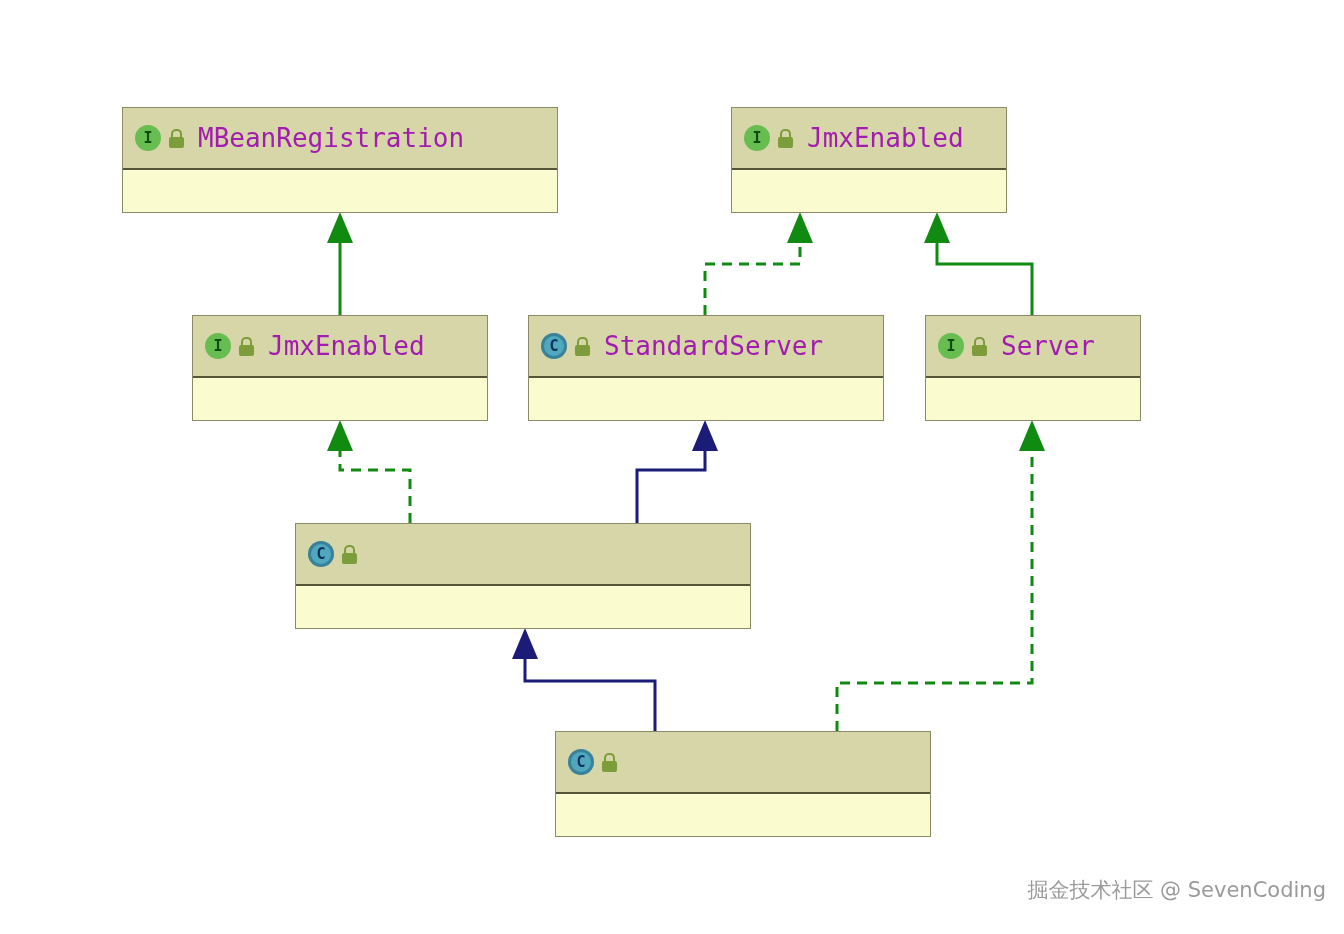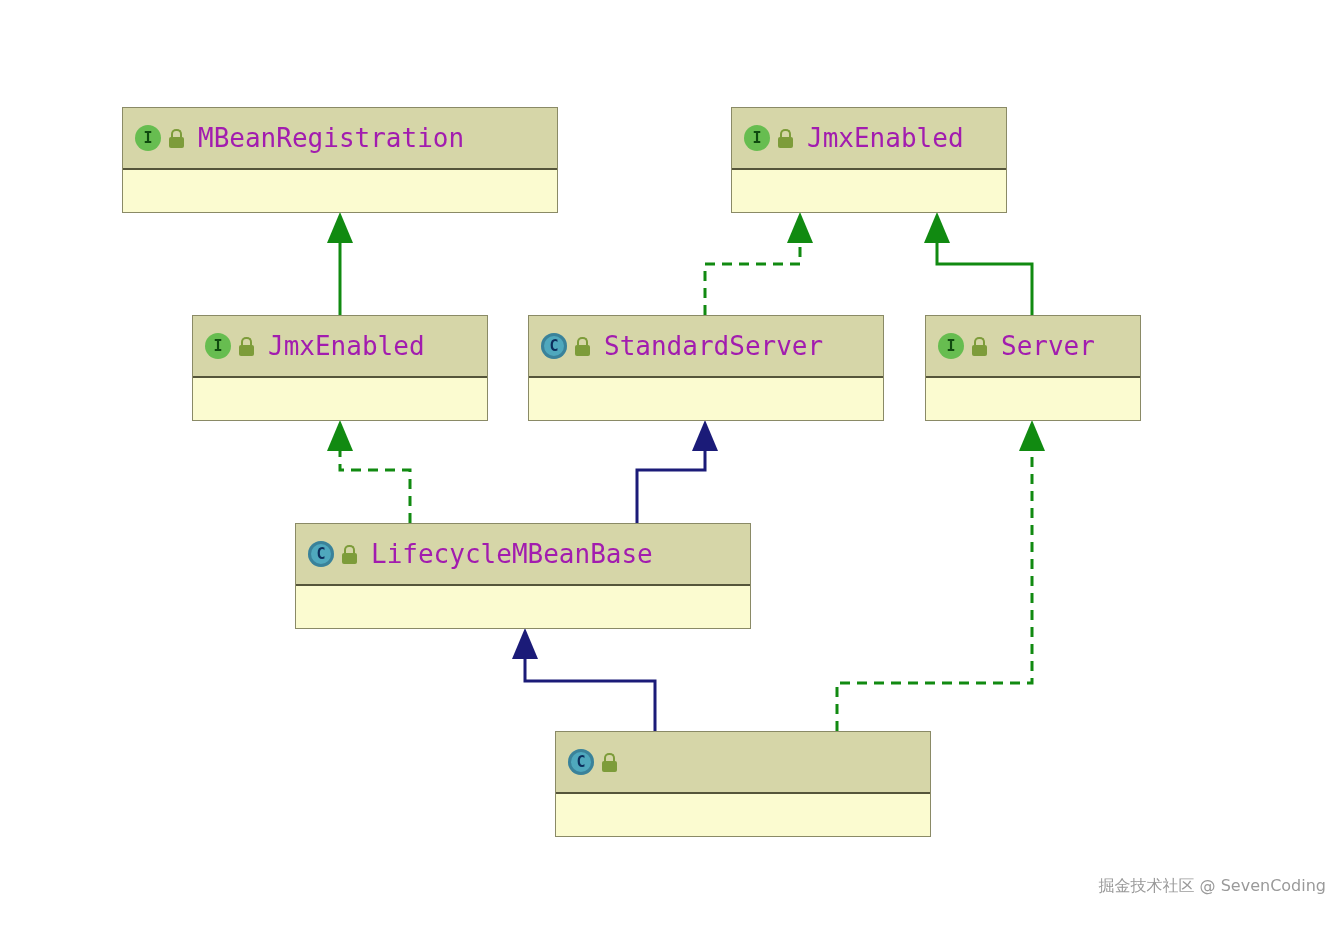--- a/index.html
+++ b/index.html
@@ -95,21 +95,21 @@
   #node-jmxenabled{left:192px;top:315px;width:296px;}
   #node-lifecyclebase{left:528px;top:315px;width:356px;}
   #node-server{left:925px;top:315px;width:216px;}
   #node-lifecyclembeanbase{left:295px;top:523px;width:456px;}
   #node-standardserver{left:555px;top:731px;width:376px;}
 
   .watermark{
     position:absolute;
     right:18px;top:876px;
     z-index:3;
-    font-size:16px;
+    font-size:21px;
     color:var(--watermark_color);
     font-family:"DejaVu Sans","Liberation Sans",sans-serif;
   }
 </style>
 </head>
 <body>
 
 <div class="canvas">
 
   <svg class="edges" width="1344" height="934" aria-hidden="true">
@@ -210,21 +210,20 @@
     <div class="node-body"></div>
   </div>
 
   <div class="node" id="node-lifecyclembeanbase">
     <div class="node-header">
       <span class="badge badge-class">C</span>
       <span class="lock">
           <span class="lock-shackle"></span>
           <span class="lock-body"></span>
         </span>
-      <span class="node-label">LifecycleMBeanBase</span>
     </div>
     <div class="node-body"></div>
   </div>
 
   <div class="node" id="node-standardserver">
     <div class="node-header">
       <span class="badge badge-class">C</span>
       <span class="lock">
           <span class="lock-shackle"></span>
           <span class="lock-body"></span>

